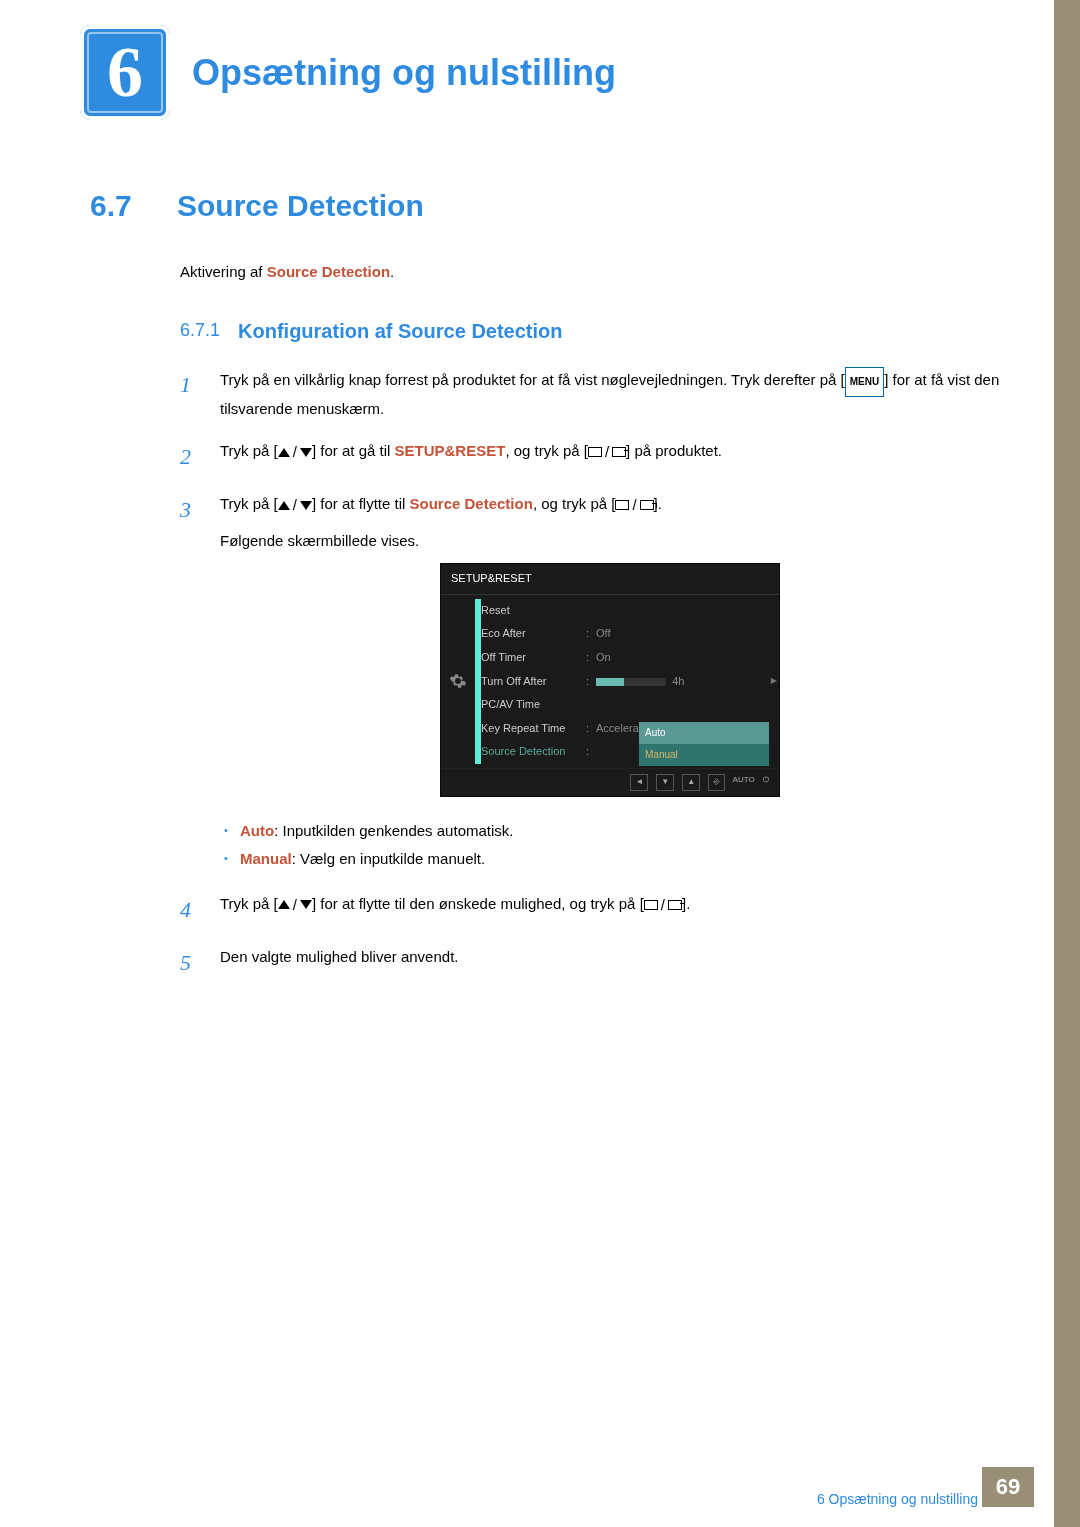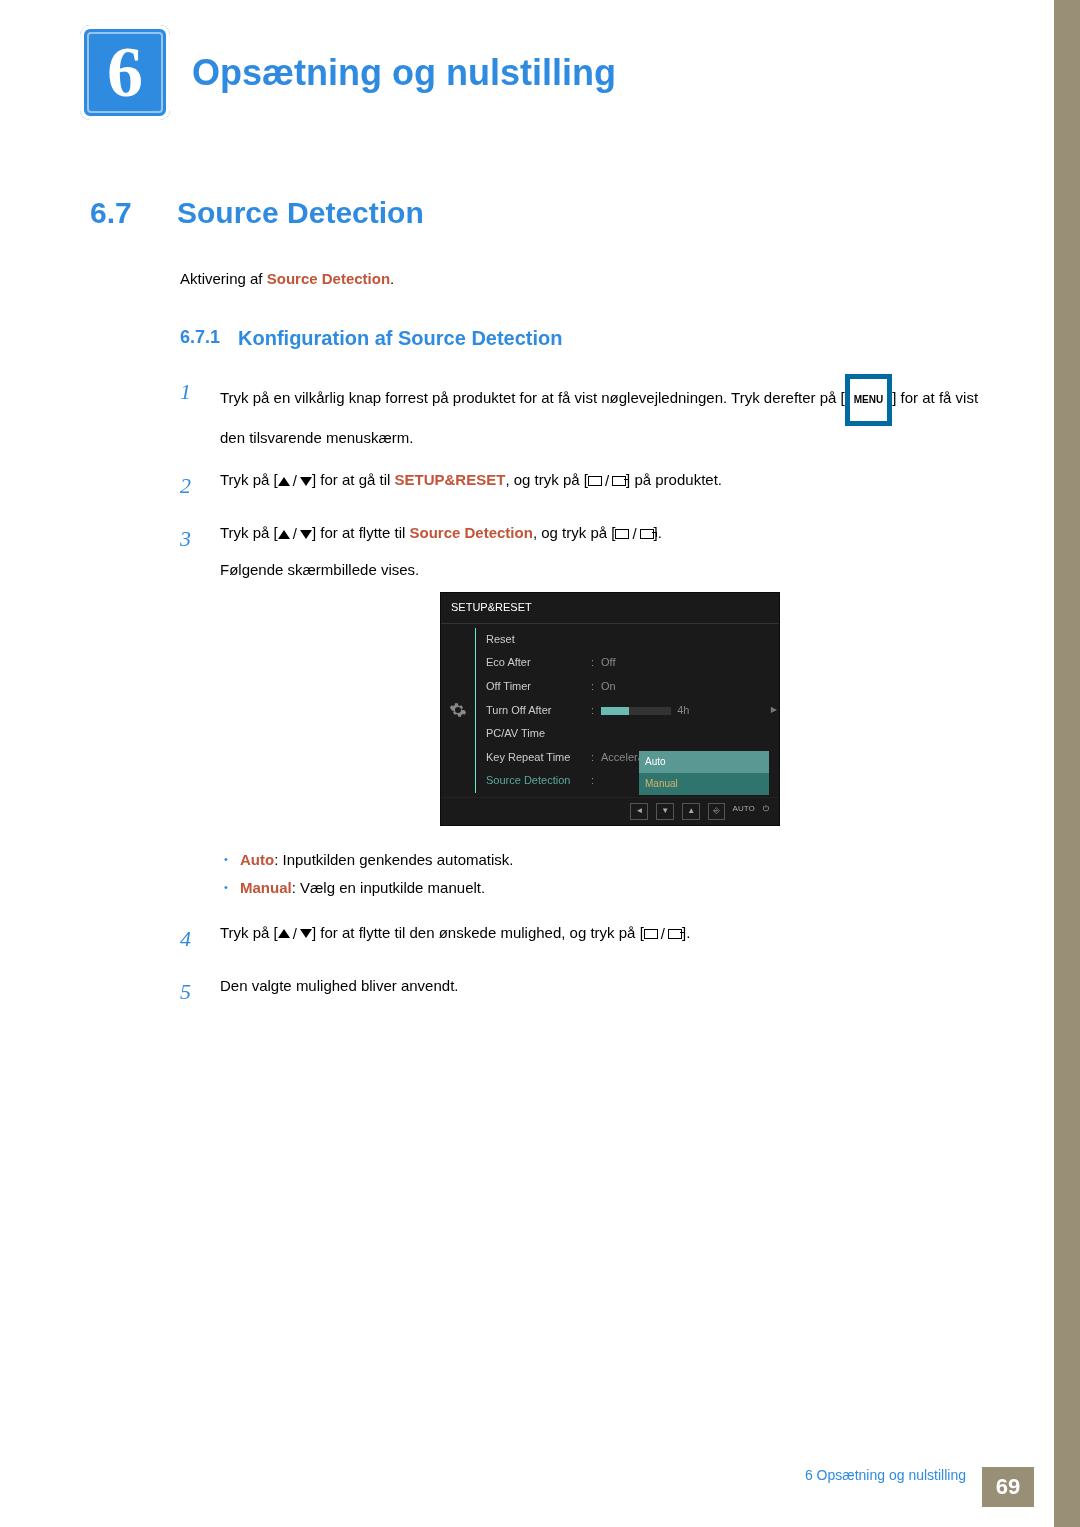--- a/index.html
+++ b/index.html
@@ -52,49 +52,49 @@
     font-weight: 600;
     font-family: Georgia, "Times New Roman", serif;
   }
   .chapter-title {
     color: #2f8be0;
     font-size: 36px;
     font-weight: 700;
   }
   .content {
     position: absolute;
-    top: 196px;
+    top: 189px;
     left: 90px;
     right: 80px;
   }
   .sec-block { display: flex; gap: 22px; margin-bottom: 40px; }
   .sec-num { color: #2f8be0; font-size: 30px; font-weight: 600; min-width: 65px; }
   .sec-title { color: #2f8be0; font-size: 30px; font-weight: 600; }
   .intro-line { font-size: 15px; margin-left: 90px; margin-bottom: 40px; }
   .key { color: #c35438; font-weight: 700; }
   .subsec-block { display: flex; gap: 18px; margin-left: 90px; margin-bottom: 24px; }
-  .subsec-num { color: #2f8be0; font-size: 18px; font-weight: 700; }
+  .subsec-num { color: #2f8be0; font-size: 18px; font-weight: 400; }
   .subsec-title { color: #2f8be0; font-size: 20px; font-weight: 600; }
   .steps { margin-left: 90px; }
   .step { display: flex; gap: 18px; margin-bottom: 18px; font-size: 15px; line-height: 1.6; }
   .step-n {
     color: #2f8be0;
     font-family: Georgia, "Times New Roman", serif;
     font-style: italic;
     font-size: 22px;
     min-width: 22px;
     font-weight: 500;
   }
   .step-body { flex: 1; color: #000; }
   .menu-btn {
     display: inline-block;
-    border: 5px solid #0369a1;
+    border: 1px solid #0369a1;
     font-size: 10px;
     font-weight: 700;
-    padding: 13px 4px;
+    padding: 6px 4px;
     vertical-align: baseline;
   }
   .tri-up, .tri-down {
     display: inline-block;
     width: 0; height: 0;
     vertical-align: middle;
   }
   .tri-up { border-left: 6px solid transparent; border-right: 6px solid transparent; border-bottom: 9px solid #000; }
   .tri-down { border-left: 6px solid transparent; border-right: 6px solid transparent; border-top: 9px solid #000; }
   .icon-group { display: inline-flex; align-items: center; gap: 3px; vertical-align: middle; }
@@ -115,21 +115,21 @@
   .osd-body { display: flex; }
   .osd-gear {
     width: 34px;
     display: flex;
     align-items: center;
     justify-content: center;
     font-size: 16px;
     color: #888;
   }
   .osd-menu { flex: 1; padding: 4px 0; position: relative; }
-  .osd-menu-wrap { border-left: 1px solid #5eead4; padding-left: 10px; }
+  .osd-menu-wrap { border-left: 6px solid #5eead4; padding-left: 0; }
   .osd-row { display: flex; padding: 3px 0; align-items: center; }
   .osd-label { width: 105px; }
   .osd-sep { width: 10px; color: #888; }
   .osd-val { flex: 1; color: #888; }
   .osd-bar {
     display: inline-block;
     width: 70px; height: 8px;
     background: #333;
     position: relative;
     vertical-align: middle;
@@ -189,22 +189,22 @@
     left: 4px;
     top: 3px;
     color: #2f8be0;
     font-size: 11px;
   }
   .footer {
     position: absolute;
     bottom: 20px;
     right: 46px;
     display: flex;
-    align-items: flex-start;
-    gap: 16px;
+    align-items: flex-end;
+    gap: 4px;
     margin-left: 10px;
   }
   .footer-text { color: #2f8be0; font-size: 14px; }
   .footer-pagebox {
     background: #998f77;
     color: #fff;
     width: 52px;
     height: 40px;
     display: flex;
     align-items: center;

